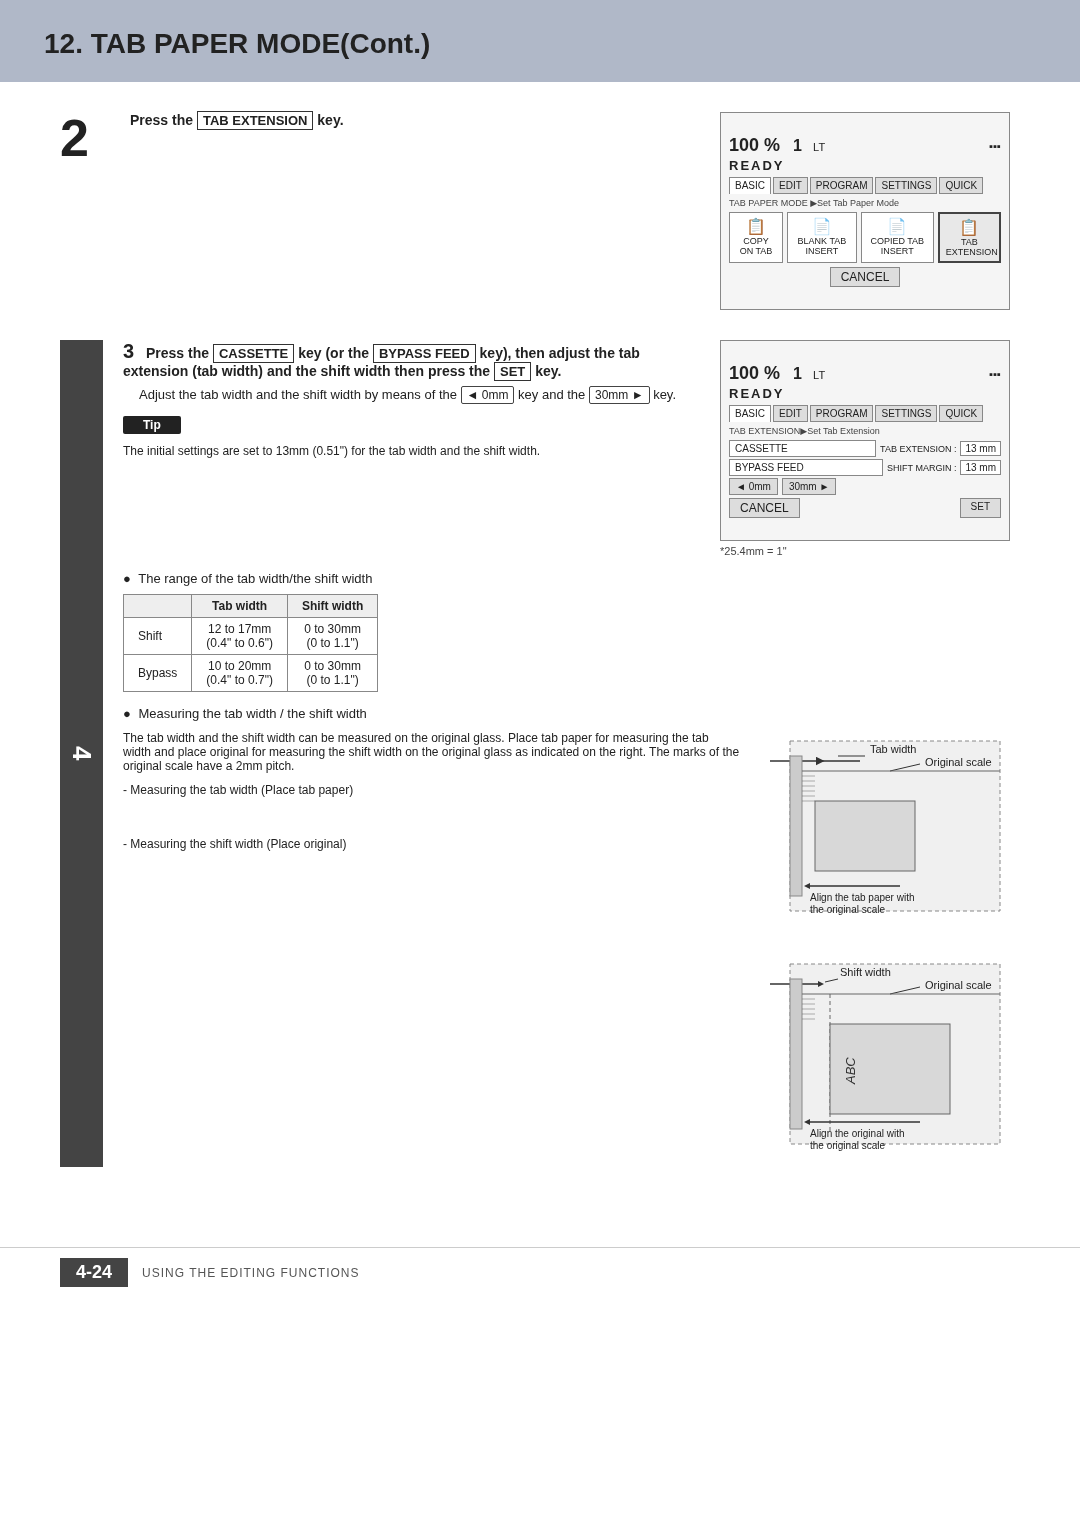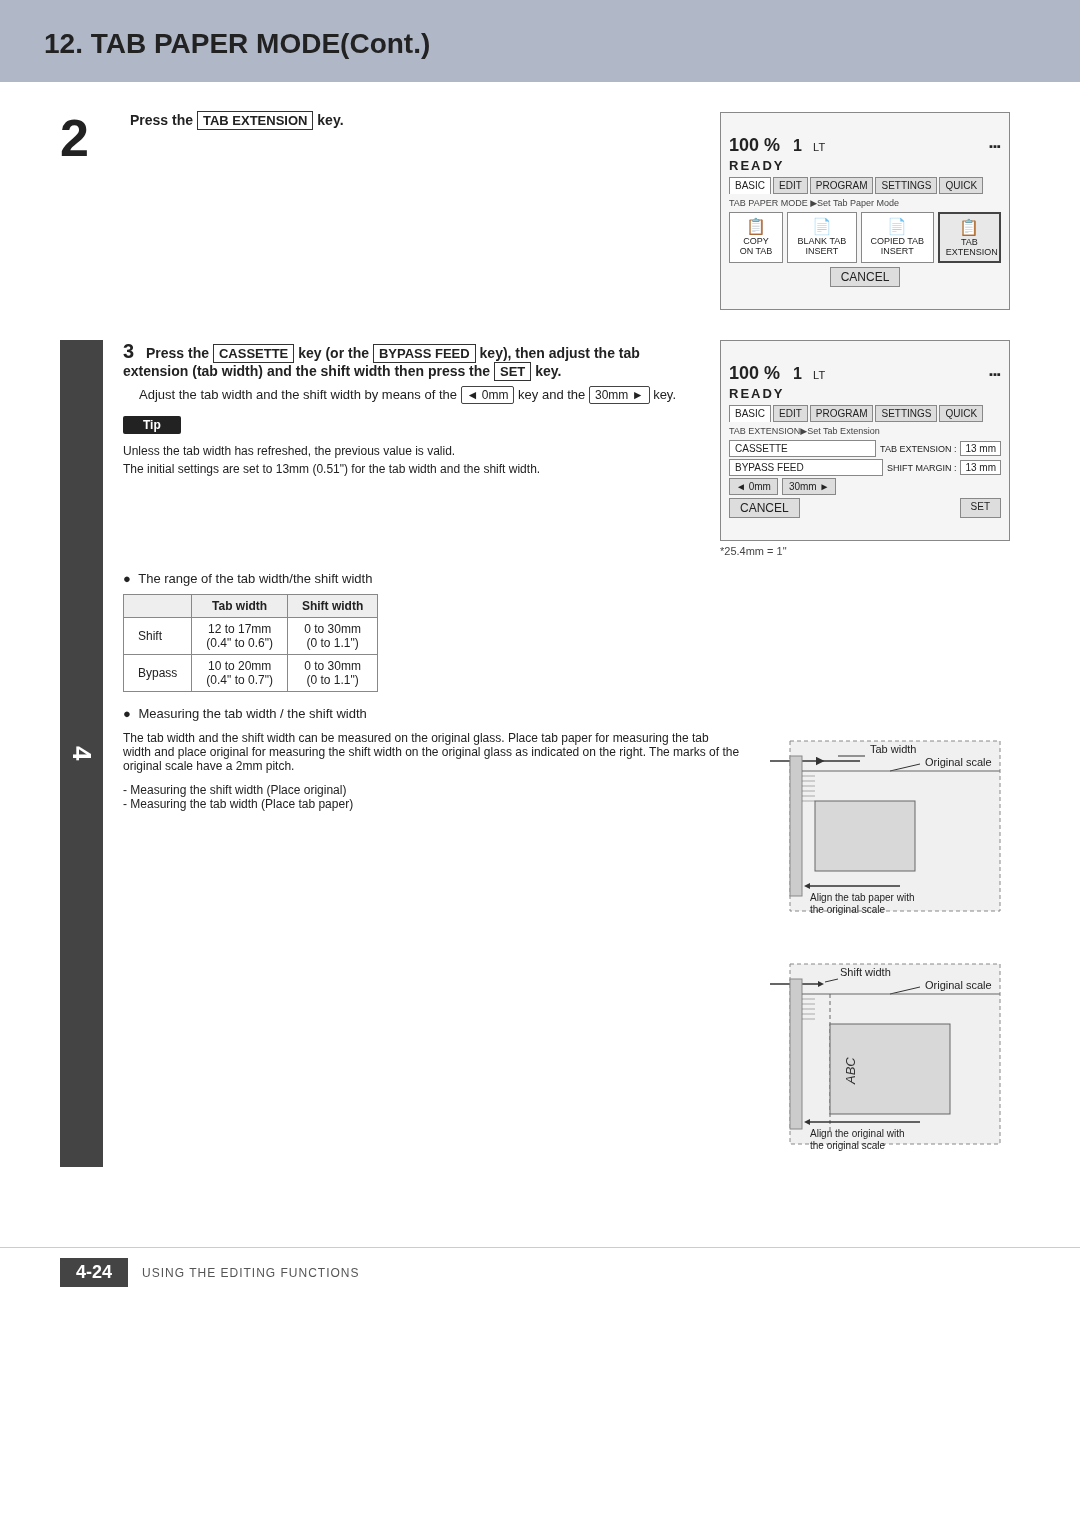--- a/index.html
+++ b/index.html
@@ -374,21 +374,20 @@
           <div class="sub-text indent">
             <span>Adjust the tab width and the shift width by means of the</span>
             <span class="key-inline">◄ 0mm</span>
             <span>key and the</span>
             <span class="key-inline">30mm ►</span>
             <span>key.</span>
           </div>
           <div>
             <span class="tip-box">Tip</span>
           </div>
-          <div class="note-text">Unless the tab width has refreshed, the previous value is valid.</div>
           <div class="note-text">The initial settings are set to 13mm (0.51") for the tab width and the shift width.</div>
         </div>
         <div class="step-side">
           <div class="screen-mockup">
             <div class="screen-top-bar">
               <span>
                 <span class="screen-percent">100 %</span>
                 <span class="screen-num">1</span>
                 <span class="screen-lt">LT</span>
               </span>
@@ -455,22 +454,22 @@
       </div>
 
       <div>
         <div style="margin-bottom: 6px;">
           <span class="bullet">●</span>
           <span>Measuring the tab width / the shift width</span>
         </div>
         <div class="diagrams-row">
           <div class="diagram-left">
             <p style="margin-bottom:10px; font-size:12px;">The tab width and the shift width can be measured on the original glass. Place tab paper for measuring the tab width and place original for measuring the shift width on the original glass as indicated on the right. The marks of the original scale have a 2mm pitch.</p>
+            <p style="margin-bottom:40px; font-size:12px;">- Measuring the tab width (Place tab paper)</p>
             <p style="font-size:12px;">- Measuring the shift width (Place original)</p>
-            <p style="margin-bottom:40px; font-size:12px;">- Measuring the tab width (Place tab paper)</p>
           </div>
           <div class="diagram-right">
 
             <div class="diagram-container">
               <svg width="260" height="200">
 
                 <rect x="30" y="10" width="210" height="170" fill="#f0f0f0" stroke="#888" stroke-width="1" stroke-dasharray="4,3"></rect>
 
                 <line x1="10" y1="30" x2="60" y2="30" stroke="#333" stroke-width="1.5" marker-end="url(#arr)"></line>
 

